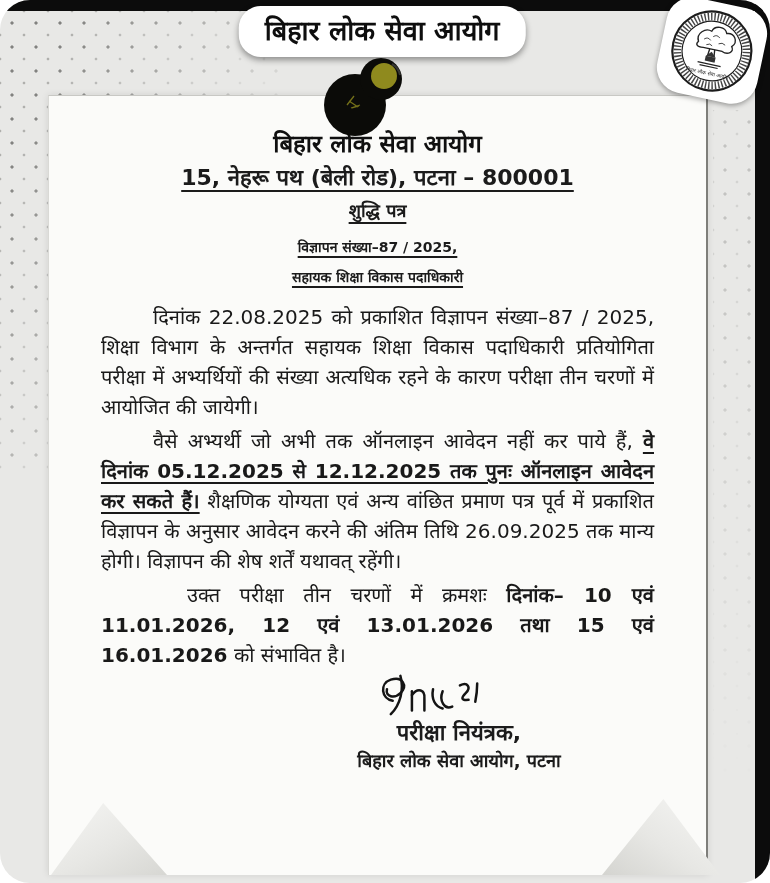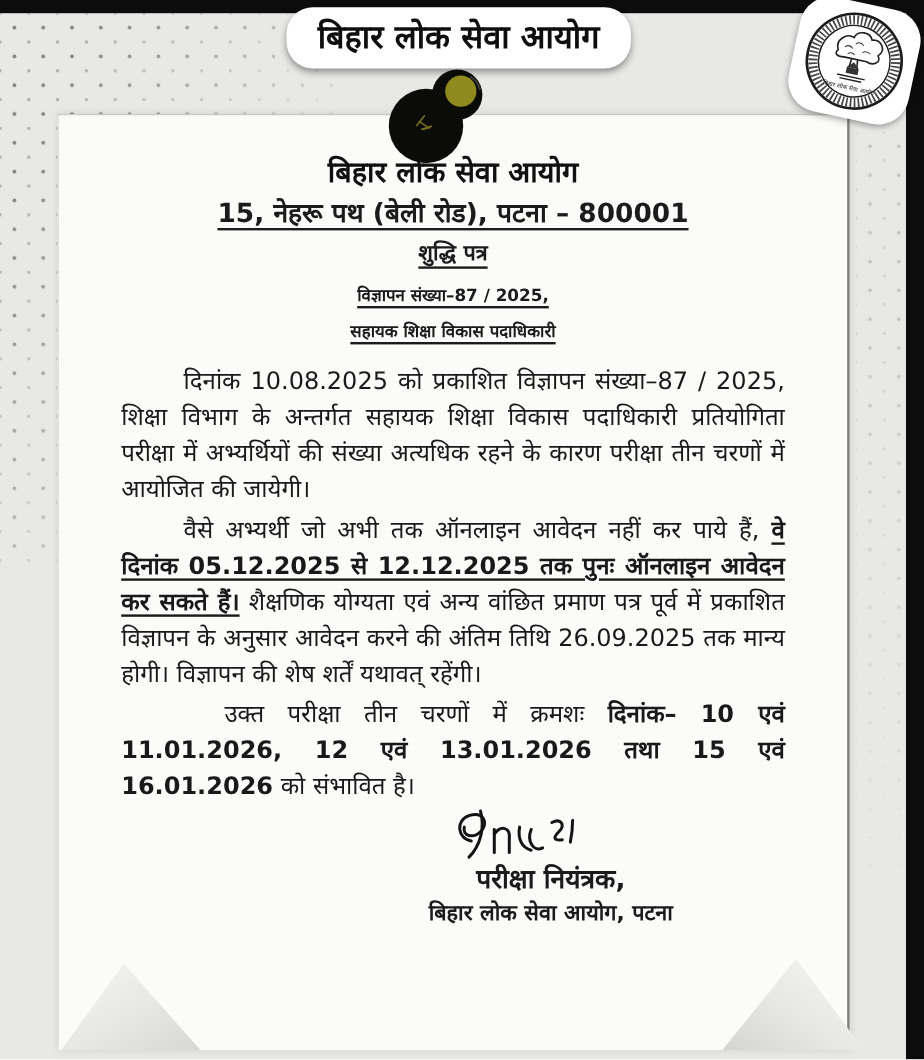--- a/index.html
+++ b/index.html
@@ -1,17 +1,17 @@
 <!DOCTYPE html>
 <html><head>
 <meta charset="utf-8">
 <style>
   * { margin:0; padding:0; box-sizing:border-box; }
   html,body { width:770px; height:883px; font-family:"DejaVu Sans","Liberation Sans",sans-serif; }
-  .canvas{ position:relative; width:770px; height:883px; background:#e8e8e6; overflow:hidden; color:#1b1b1b;}
+  .canvas{ position:relative; width:770px; height:883px; background:#e8e8e6; overflow:hidden; color:#1b1b1b;border-radius:30px;}
 
   .top-bar{ position:absolute; left:0; top:0; width:100%; height:11px; background:#0c0c0c; z-index:6;}
   .right-bar{ position:absolute; right:0; top:0; width:15px; height:100%; background:#0c0c0c; z-index:5;}
 
   .dots{ position:absolute; pointer-events:none; z-index:1;
     background-image: radial-gradient(circle, rgba(45,45,42,.55) 1.3px, transparent 1.9px),
                       radial-gradient(circle, rgba(45,45,42,.3) 1.1px, transparent 1.7px);
     background-size:24px 24px,24px 24px; background-position:0 0,12px 12px;}
   .dots-left{ left:0; top:11px; width:280px; height:460px;
     -webkit-mask-image:linear-gradient(115deg,#000 15%,transparent 72%);
@@ -97,21 +97,21 @@
     <div class="page-inner">
 
       <div class="doc-org">बिहार लोक सेवा आयोग</div>
       <div class="doc-address">15, नेहरू पथ (बेली रोड),  पटना – 800001</div>
       <div class="doc-type">शुद्धि पत्र</div>
       <div class="doc-advert">
         <span>विज्ञापन संख्या–87 / 2025,</span><br>
         <span>सहायक शिक्षा विकास पदाधिकारी</span>
       </div>
 
-      <p class="para first">दिनांक 10.08.2025 को प्रकाशित विज्ञापन संख्या–87 / 2025, शिक्षा विभाग के अन्तर्गत सहायक शिक्षा विकास पदाधिकारी प्रतियोगिता परीक्षा में अभ्यर्थियों की संख्या अत्यधिक रहने के कारण परीक्षा तीन चरणों में आयोजित की जायेगी।</p>
+      <p class="para first">दिनांक 22.08.2025 को प्रकाशित विज्ञापन संख्या–87 / 2025, शिक्षा विभाग के अन्तर्गत सहायक शिक्षा विकास पदाधिकारी प्रतियोगिता परीक्षा में अभ्यर्थियों की संख्या अत्यधिक रहने के कारण परीक्षा तीन चरणों में आयोजित की जायेगी।</p>
 
 
       <p class="para"><span>वैसे अभ्यर्थी जो अभी तक ऑनलाइन आवेदन नहीं कर पाये हैं, </span><span class="ub">वे दिनांक 05.12.2025 से 12.12.2025 तक पुनः ऑनलाइन आवेदन कर सकते हैं।</span><span> शैक्षणिक योग्यता एवं अन्य वांछित प्रमाण पत्र पूर्व में प्रकाशित विज्ञापन के अनुसार आवेदन करने की अंतिम तिथि 26.09.2025 तक मान्य होगी। विज्ञापन की शेष शर्तें यथावत् रहेंगी।</span></p>
 
       <p class="para last"><span>उक्त परीक्षा तीन चरणों में क्रमशः </span><span class="b">दिनांक– 10 एवं 11.01.2026, 12 एवं 13.01.2026 तथा 15 एवं 16.01.2026</span><span> को संभावित है।</span></p>
 
       <div class="sign-block">
         <svg class="signature-svg" viewBox="0 0 130 50">
           <g fill="none" stroke="#141414" stroke-width="2.6" stroke-linecap="round">
             <path d="M22,30 C10,28 8,12 20,8 C32,4 38,14 30,22 C24,28 14,26 16,18"></path>

